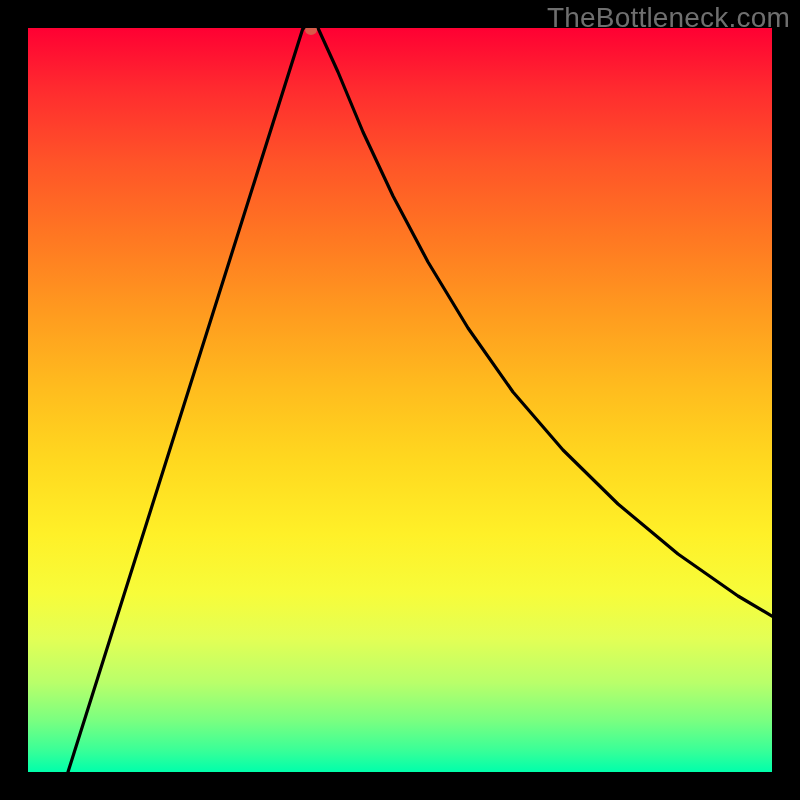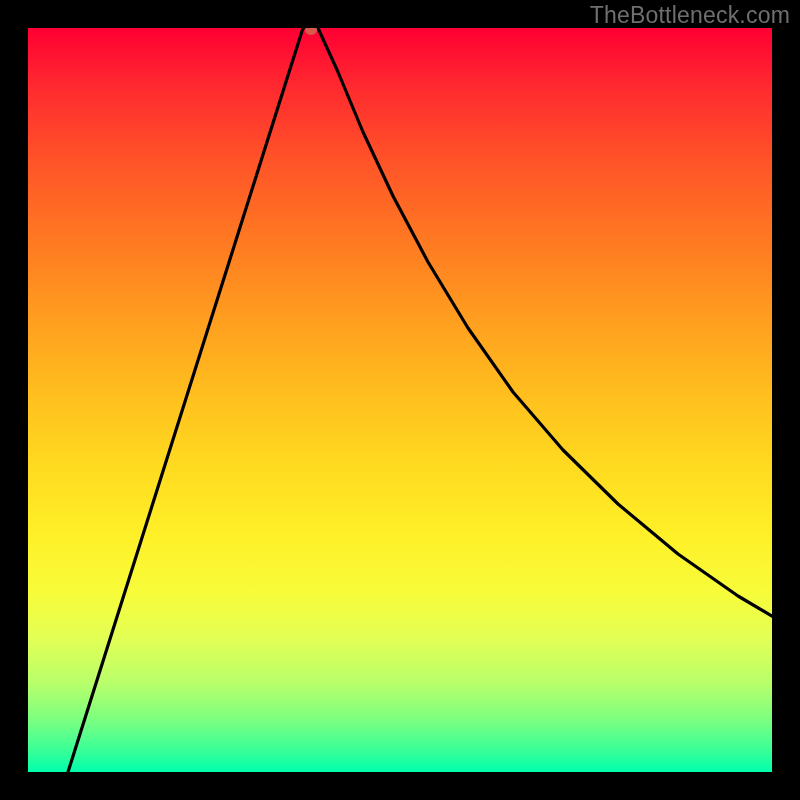--- a/index.html
+++ b/index.html
@@ -45,21 +45,21 @@
     left: 0;
     top: 0;
     width: 744px;
     height: 744px;
   }
   .watermark {
     position: absolute;
     top: 2px;
     right: 10px;
     color: #6f6f6f;
-    font-size: 23px;
+    font-size: 28px;
     font-weight: 500;
     letter-spacing: 0.2px;
     user-select: none;
   }
 </style>
 </head>
 <body>
 
 <div class="frame">
   <div class="watermark">TheBottleneck.com</div>

